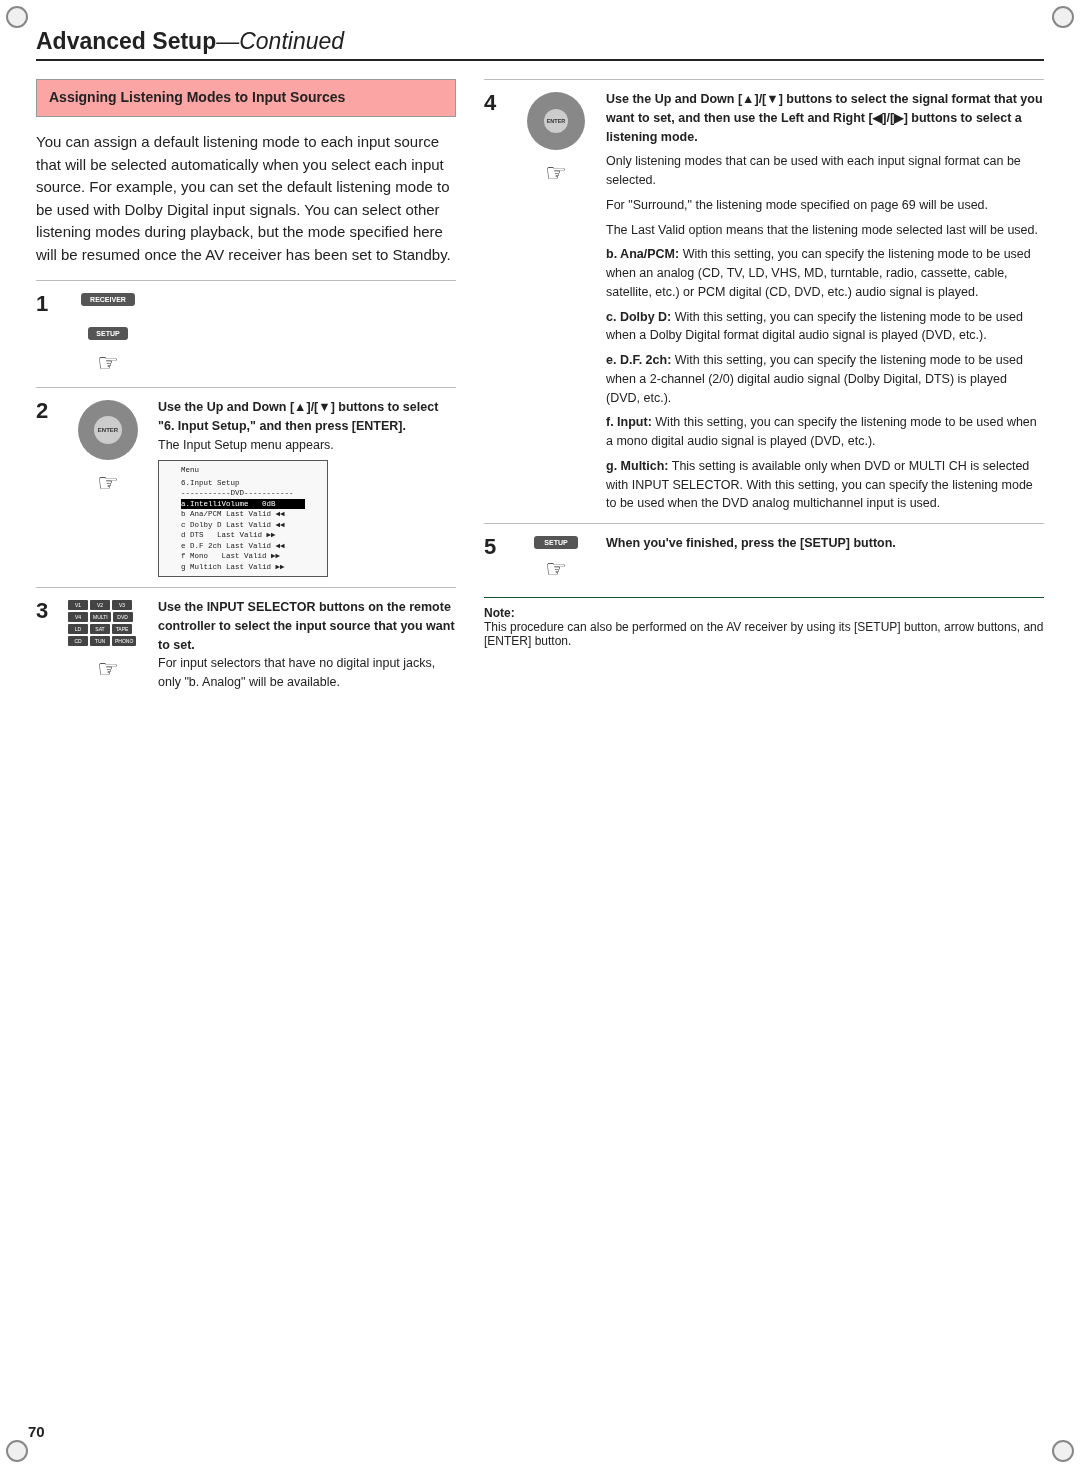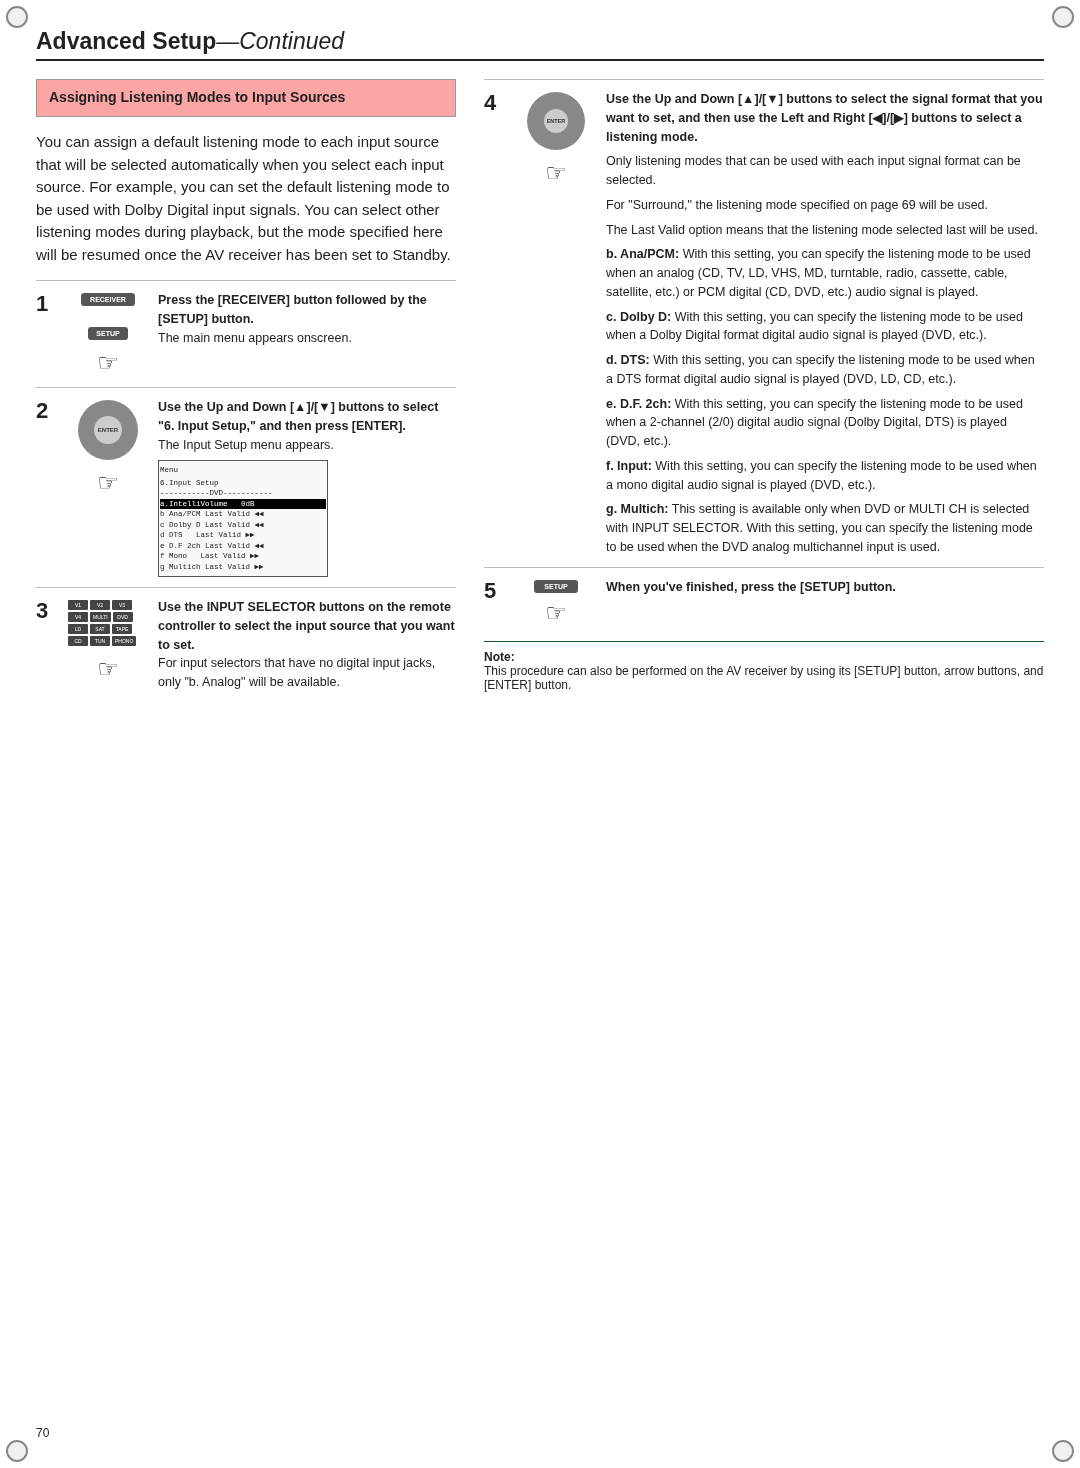--- a/index.html
+++ b/index.html
@@ -182,21 +182,21 @@
       font-size: 6px;
       font-weight: bold;
       color: #333;
       text-align: center;
     }
 
     
     .menu-display {
       border: 1px solid #555;
       background: #f8f8f8;
-      padding: 4px 1px;
+      padding: 4px 22px;
       font-size: 8.5px;
       font-family: 'Courier New', monospace;
       margin-top: 6px;
       width: 170px;
     }
     .menu-display .menu-title {
       font-size: 7.5px;
       margin-bottom: 1px;
     }
     .menu-display .menu-line {
@@ -255,23 +255,23 @@
       font-size: 12px;
     }
     .note-box strong {
       font-weight: bold;
     }
 
     
     .page-number {
       position: absolute;
       bottom: 28px;
-      left: 36px;
-      font-size: 12px;
-      font-weight: normal;
+      left: 28px;
+      font-size: 15px;
+      font-weight: bold;
     }
 
     
     .hand-icon {
       font-size: 24px;
       margin-top: 6px;
     }
 
     
     .nav-ring-4 {
@@ -349,24 +349,20 @@
       <div class="section-intro">You can assign a default listening mode to each input source that will be selected automatically when you select each input source. For example, you can set the default listening mode to be used with Dolby Digital input signals. You can select other listening modes during playback, but the mode specified here will be resumed once the AV receiver has been set to Standby.</div>
 
       <div class="step">
         <div class="step-number">1</div>
         <div class="step-image">
           <div class="remote-img">
             <div class="btn-receiver">RECEIVER</div>
             <div class="btn-setup">SETUP</div>
             <div class="hand-icon">☞</div>
           </div>
-        </div>
-        <div class="step-content">
-          <strong>Press the [RECEIVER] button followed by the [SETUP] button.</strong><br>
-          <span>The main menu appears onscreen.</span>
         </div>
       </div>
 
       <div class="step">
         <div class="step-number">2</div>
         <div class="step-image">
           <div class="remote-img">
             <div class="nav-ring">
               <div class="nav-ring-outer">
                 <div class="nav-ring-inner">ENTER</div>
@@ -444,21 +440,20 @@
             <div class="hand-icon">☞</div>
           </div>
         </div>
         <div class="step-content">
           <p><strong>Use the Up and Down [▲]/[▼] buttons to select the signal format that you want to set, and then use the Left and Right [◀]/[▶] buttons to select a listening mode.</strong></p>
           <p>Only listening modes that can be used with each input signal format can be selected.</p>
           <p>For "Surround," the listening mode specified on page 69 will be used.</p>
           <p>The Last Valid option means that the listening mode selected last will be used.</p>
           <p><strong>b. Ana/PCM:</strong> With this setting, you can specify the listening mode to be used when an analog (CD, TV, LD, VHS, MD, turntable, radio, cassette, cable, satellite, etc.) or PCM digital (CD, DVD, etc.) audio signal is played.</p>
           <p><strong>c. Dolby D:</strong> With this setting, you can specify the listening mode to be used when a Dolby Digital format digital audio signal is played (DVD, etc.).</p>
-          <p><strong>d. DTS:</strong> With this setting, you can specify the listening mode to be used when a DTS format digital audio signal is played (DVD, LD, CD, etc.).</p>
           <p><strong>e. D.F. 2ch:</strong> With this setting, you can specify the listening mode to be used when a 2-channel (2/0) digital audio signal (Dolby Digital, DTS) is played (DVD, etc.).</p>
           <p><strong>f. Input:</strong> With this setting, you can specify the listening mode to be used when a mono digital audio signal is played (DVD, etc.).</p>
           <p><strong>g. Multich:</strong> This setting is available only when DVD or MULTI CH is selected with INPUT SELECTOR. With this setting, you can specify the listening mode to be used when the DVD analog multichannel input is used.</p>
         </div>
       </div>
 
       <div class="step-right">
         <div class="step-number">5</div>
         <div class="step-image">
           <div class="setup-btn-img">

